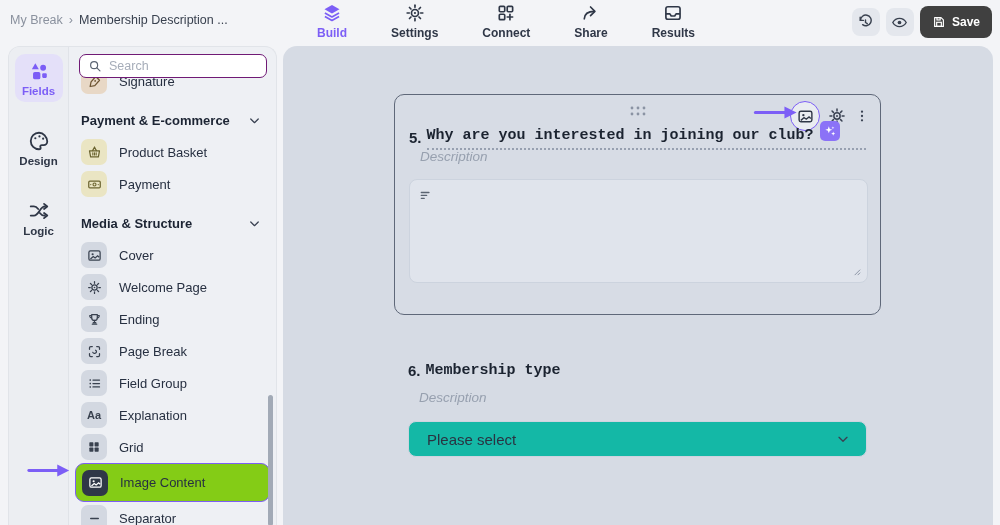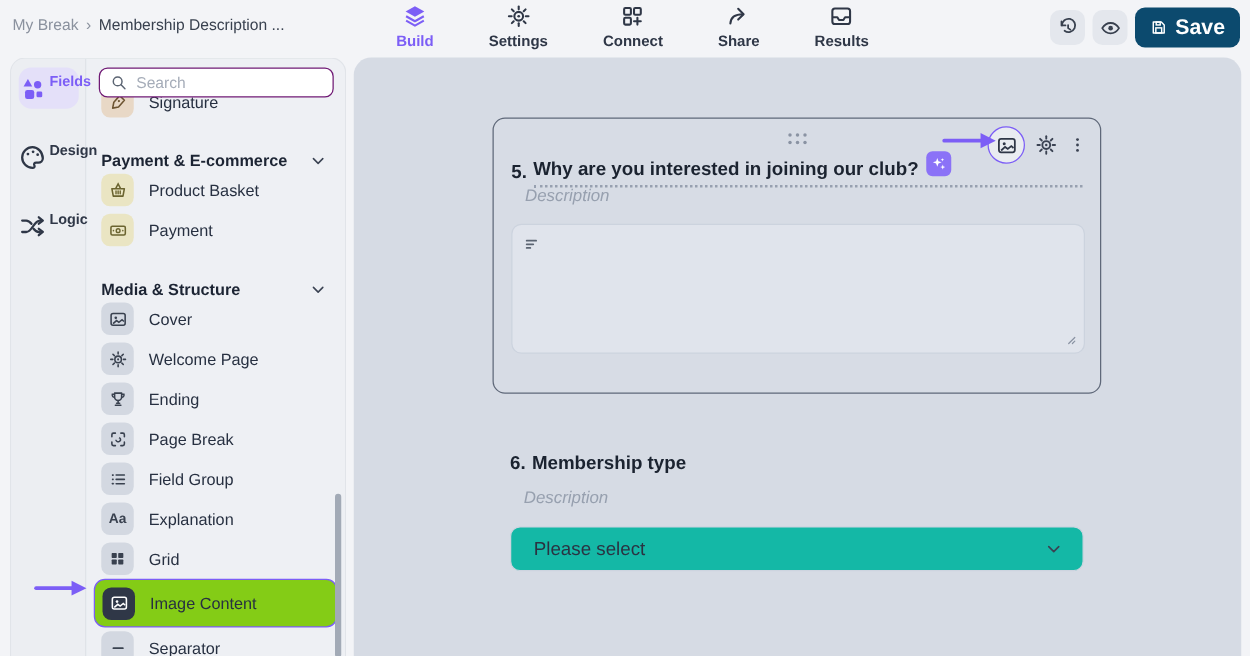--- a/index.html
+++ b/index.html
@@ -11,55 +11,55 @@
   
   .topbar { position:absolute; top:0; left:0; width:1000px; height:46px; }
   .breadcrumb { position:absolute; left:10px; top:13px; font-size:12.5px; color:#8a919e; display:flex; gap:6px; align-items:center; }
   .breadcrumb .current { color:#39414f; font-weight:500; }
   .tabs { position:absolute; left:50%; transform:translateX(-50%); top:3px; display:flex; gap:32px; }
   .tab { display:flex; flex-direction:column; align-items:center; gap:3px; color:#2f3747; cursor:pointer;margin-left:12px; }
   .tab .tab-label { font-size:12px; font-weight:600; }
   .tab.active { color:#7c5ef6; }
   .topbar-actions { position:absolute; right:8px; top:6px; display:flex; gap:6px; align-items:center; }
   .icon-btn { width:28px; height:28px; border-radius:8px; background:#e4e7ed; display:flex; align-items:center; justify-content:center; color:#39414f; cursor:pointer; }
-  .save-btn { height:28px; padding:16px 12px; border-radius:8px; background:#0c4a6e; color:#fff; display:flex; gap:6px; align-items:center; font-size:17px; font-weight:600; cursor:pointer; }
+  .save-btn { height:28px; padding:16px 12px; border-radius:8px; background:#404040; color:#fff; display:flex; gap:6px; align-items:center; font-size:12px; font-weight:600; cursor:pointer; }
 
   
   .left-panel { position:absolute; left:8px; top:46px; width:269px; height:479px; background:#eef0f4; border:1px solid #e1e4e9; border-bottom:none; border-radius:12px 12px 0 0; display:flex; overflow:hidden; }
   .rail { width:60px; border-right:1px solid #e0e3e8; background:#eceef2; display:flex; flex-direction:column; align-items:center; padding-top:7px; gap:22px; }
-  .rail-item { width:48px; padding:6px 0 5px; border-radius:10px; display:flex; flex-direction:row; gap:3px; color:#2f3747; font-size:11.5px; font-weight:600; cursor:pointer; }
+  .rail-item { width:48px; padding:6px 0 5px; border-radius:10px; display:flex; flex-direction:column; align-items:center; gap:3px; color:#2f3747; font-size:11.5px; font-weight:600; cursor:pointer; }
   .rail-item.active { background:#e4e0f9; color:#7c5ef6; }
   .fields-col { position:relative; flex:1; }
   .search-box { position:absolute; left:10px; right:9px; top:7px; height:24px; background:#fff; border:1px solid #701a75; border-radius:7px; display:flex; align-items:center; padding:0 8px; gap:7px; z-index:2; }
   .search-box input { border:none; outline:none; background:transparent; font-size:12.5px; color:#39414f; width:100%; font-family:"Liberation Sans",sans-serif; }
   .search-box input::placeholder { color:#a6adb9; }
   .rows { position:absolute; left:0; right:0; top:18px; }
   .row { height:32px; display:flex; align-items:center; gap:12px; padding:0 12px 0 12px; cursor:pointer; }
   .chip { width:26px; height:26px; border-radius:7px; display:flex; align-items:center; justify-content:center; color:#39414f; background:#d3d8e1; }
   .chip.tan { background:#e8d8c6; color:#6d5432; }
   .chip.yellow { background:#eae5c3; color:#6b6430; }
   .chip.dark { background:#2f3747; color:#fff; }
   .row-label { font-size:13px; color:#273041; font-weight:500; }
-  .sec-header { height:32px; margin-top:7px; display:flex; align-items:flex-end; justify-content:space-between; padding:0 14px 0 12px; cursor:pointer; }
+  .sec-header { height:32px; margin-top:7px; display:flex; align-items:center; justify-content:space-between; padding:0 14px 0 12px; cursor:pointer; }
   .sec-header .sec-label { font-size:13px; font-weight:700; color:#1c2433; }
   .sec-header .ic { color:#3a4252; }
   .row.highlight { background:#84cc16; border:1.5px solid #7c5ef6; border-radius:9px; margin:0 6px; padding:0 6px; height:39px; }
   .scroll-thumb { position:absolute; right:3px; top:348px; width:5px; height:131px; border-radius:3px; background:#a2aab6; z-index:3; }
 
   
   .canvas { position:absolute; left:283px; top:46px; width:710px; height:479px; background:#d6dbe4; border-radius:14px 14px 0 0; }
   .qcard { position:absolute; left:111px; top:48px; width:487px; height:221px; border:1px solid #5f6879; border-radius:10px; background:#d7dce5; }
   .drag-dots { position:absolute; left:50%; transform:translateX(-50%); top:9px; color:#8a93a3; cursor:grab; }
   .card-tools { position:absolute; right:10px; top:6px; display:flex; align-items:center; gap:8px; }
   .tool-circle { width:30px; height:30px; border-radius:50%; border:1.5px solid #7c5ef6; background:rgba(255,255,255,.45); display:flex; align-items:center; justify-content:center; color:#2f3747; cursor:pointer; }
   .tool-btn { color:#3a4252; cursor:pointer; display:flex; }
   .q-title-row { position:absolute; left:14px; right:14px; top:30px; display:flex; align-items:flex-end; gap:5px; }
   .q-num { font-size:15px; font-weight:700; color:#1b2330; padding-bottom:4px; }
   .q-title-wrap { flex:1; border-bottom:2px dotted #97a0b0; padding-bottom:3px; display:flex; align-items:center; }
-  .q-title { font-size:15px; font-weight:700; color:#1b2330; }
+  .q-title { font-size:15px; font-weight:700; color:#1b2330;font-family:Liberation Mono, monospace; }
   .sparkle-badge { width:20px; height:20px; border-radius:5px; background:#8b72f7; margin-left:6px; position:relative; top:-4px; display:inline-flex; align-items:center; justify-content:center; flex:none; cursor:pointer; }
   .q-desc { font-size:13.5px; font-style:italic; color:#97a0af; }
   .qcard .q-desc { position:absolute; left:25px; top:54px; }
   .answer-box { position:absolute; left:14px; top:84px; width:459px; height:104px; background:#e0e4ec; border:1px solid #ccd3de; border-radius:8px; cursor:text; }
   .answer-box .para-ic { position:absolute; left:9px; top:9px; color:#5b6472; }
   .answer-box .resize-ic { position:absolute; right:5px; bottom:5px; color:#8a93a3; }
 
   .q6 { position:absolute; left:111px; top:316px; width:487px; }
   .q6 .q-head { display:flex; gap:5px; padding-left:14px; }
   .q6 .q-desc { margin:7px 0 0 25px; }

